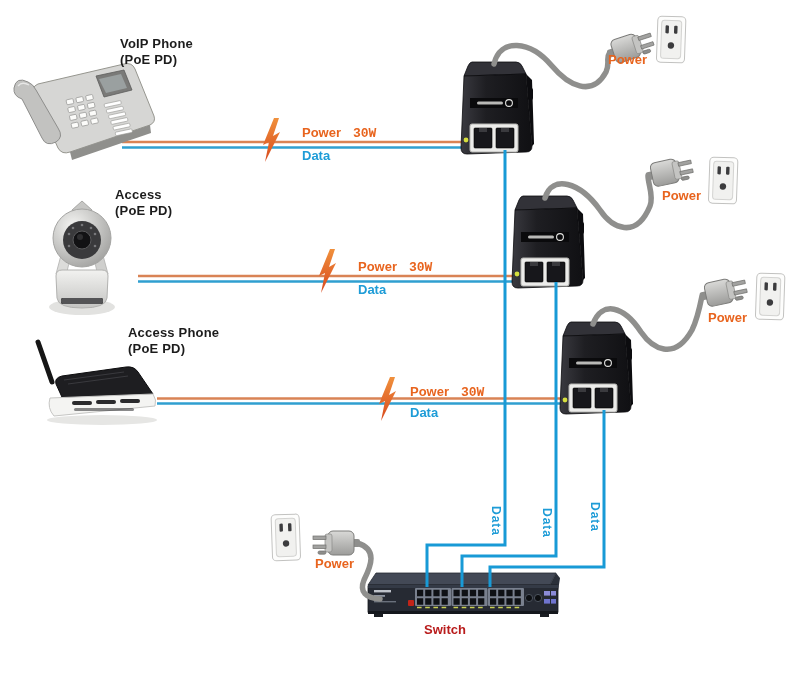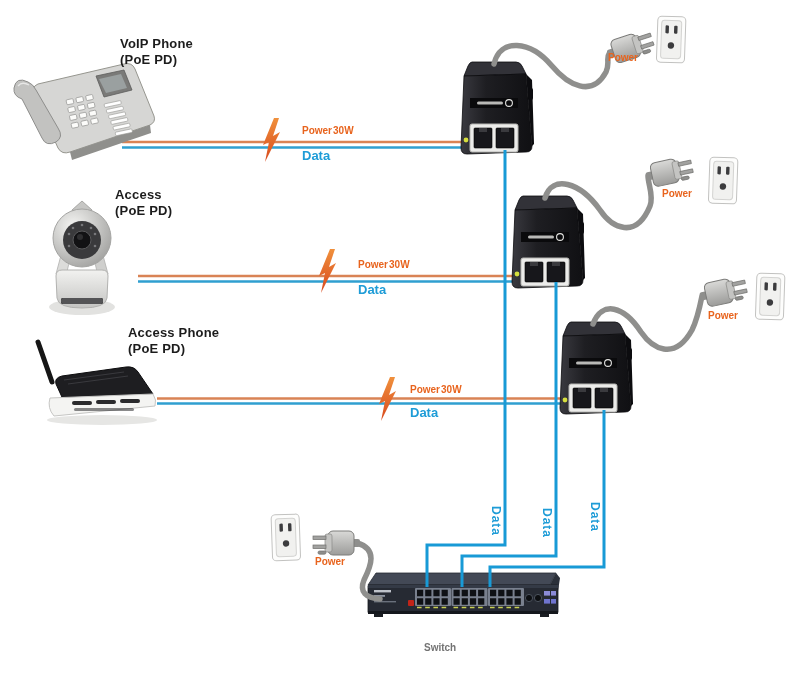--- a/index.html
+++ b/index.html
@@ -1,25 +1,25 @@
 <!DOCTYPE html>
 <html><head>
 <meta charset="utf-8">
 <style>
   html,body{margin:0;padding:0;background:#fff;}
   .canvas{position:relative;width:800px;height:676px;background:#ffffff;overflow:hidden;
           font-family:"Liberation Sans",sans-serif;}
   .abs{position:absolute;}
   svg.art{position:absolute;left:0;top:0;}
   .dev-label{font-weight:bold;font-size:13px;line-height:16px;color:#1c1c1c;letter-spacing:.2px;white-space:nowrap;}
-  .power-label{font-weight:bold;font-size:10px;color:#e8641e;white-space:nowrap;}
+  .power-label{font-weight:bold;font-size:13px;color:#e8641e;white-space:nowrap;}
   .data-label{font-weight:bold;font-size:13px;color:#1e9cd7;white-space:nowrap;}
-  .watt{margin-left:1px;}
+  .watt{margin-left:12px;font-family:Liberation Mono, monospace;}
   .vdata{font-weight:bold;font-size:12px;color:#1e9cd7;writing-mode:vertical-rl;letter-spacing:1px;white-space:nowrap;}
-  .switch-label{font-weight:bold;font-size:10px;color:#737373;margin-top:20px;}
+  .switch-label{font-weight:bold;font-size:13px;color:#b91c1c;}
 </style>
 </head>
 <body>
 
 <div class="canvas">
 
   <svg class="art" width="800" height="676" viewBox="0 0 800 676">
     <defs>
       <linearGradient id="gBolt" x1="0" y1="0" x2="0" y2="1">
         <stop offset="0" stop-color="#f0903c"></stop>

